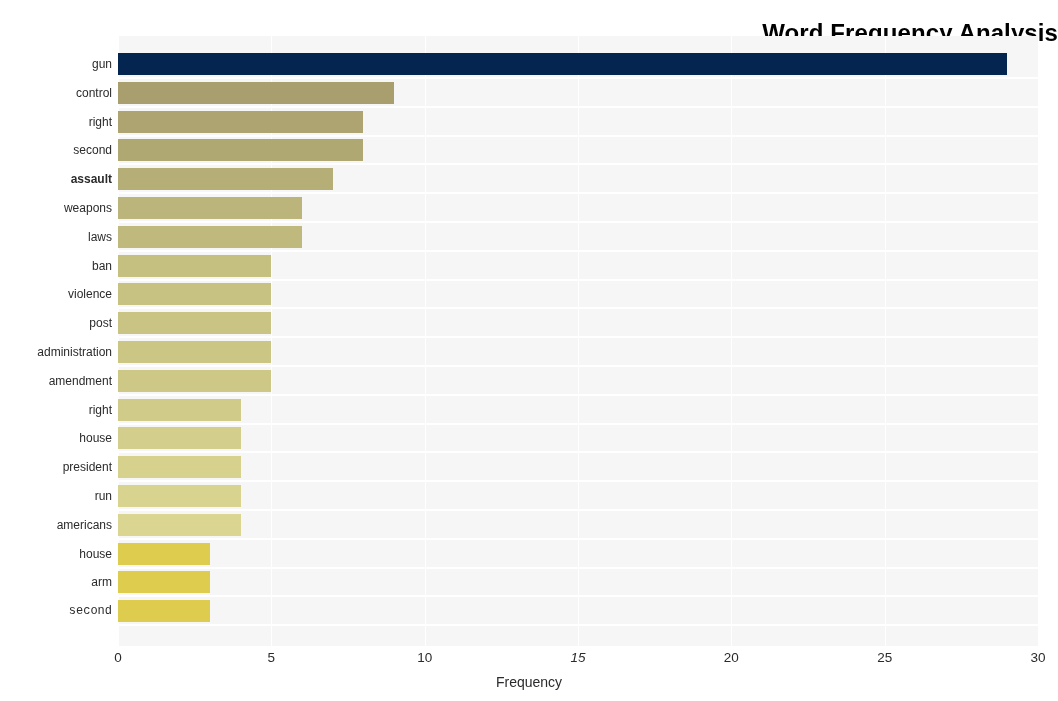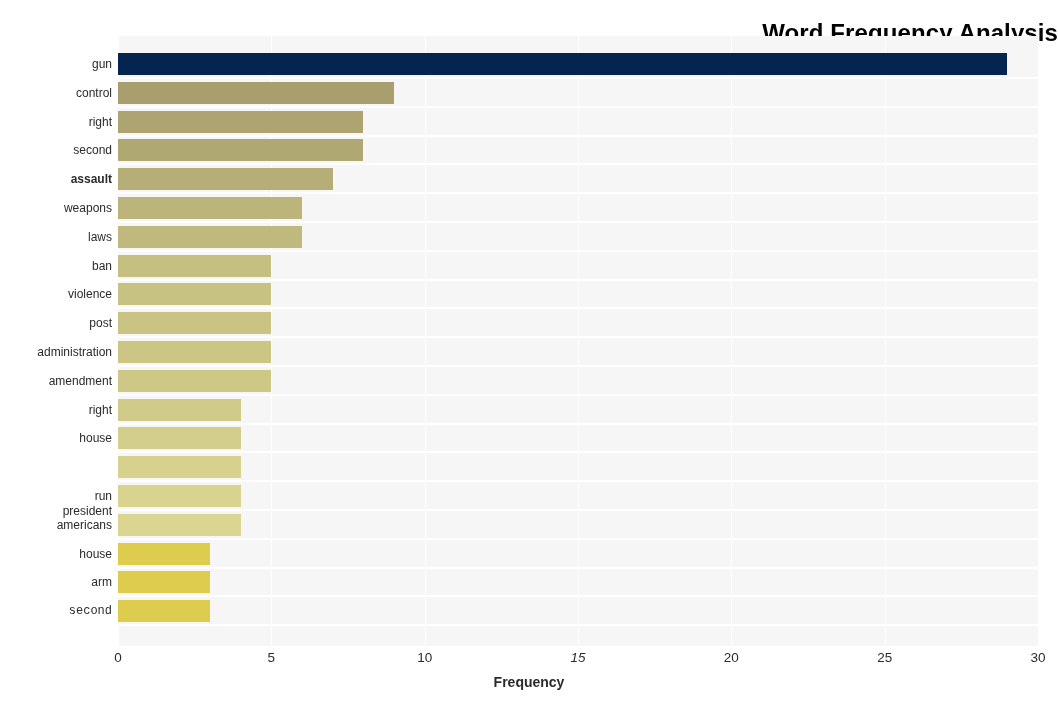--- a/index.html
+++ b/index.html
@@ -116,21 +116,20 @@
   }
 
   .xaxis-title {
     position: absolute;
     left: 0;
     top: 674px;
     width: 1058px;
     text-align: center;
     font-size: 14px;
     color: #2b2b2b;
-    font-weight: bold;
   }
 </style>
 </head>
 <body>
 
 <div id="chart-root">
 
   <div class="chart-title">Word Frequency Analysis</div>
 
   <div class="plot-area">
@@ -194,21 +193,21 @@
       <div class="ylabel" style="top: 132.2px; font-weight: bold;">assault</div>
       <div class="ylabel" style="top: 161px;">weapons</div>
       <div class="ylabel" style="top: 189.8px;">laws</div>
       <div class="ylabel" style="top: 218.6px;">ban</div>
       <div class="ylabel" style="top: 247.4px; margin-left: 28px;">violence</div>
       <div class="ylabel" style="top: 276.2px;">post</div>
       <div class="ylabel" style="top: 305px; margin-left: 40px;">administration</div>
       <div class="ylabel" style="top: 333.8px;">amendment</div>
       <div class="ylabel" style="top: 362.6px;">right</div>
       <div class="ylabel" style="top: 391.4px; padding-left: 32px;">house</div>
-      <div class="ylabel" style="top: 420.2px; margin-top: 44px;">president</div>
+      <div class="ylabel" style="top: 420.2px;">president</div>
       <div class="ylabel" style="top: 449px;">run</div>
       <div class="ylabel" style="top: 477.8px;">americans</div>
       <div class="ylabel" style="top: 506.6px;">house</div>
       <div class="ylabel" style="top: 535.4px;">arm</div>
       <div class="ylabel" style="top: 564.2px; font-family: Liberation Mono, monospace;">second</div>
     </div>
 
   <div class="xticks" id="xticks">
       <div class="xtick" style="left: 118px;">0</div>
       <div class="xtick" style="left: 271.333px;">5</div>

